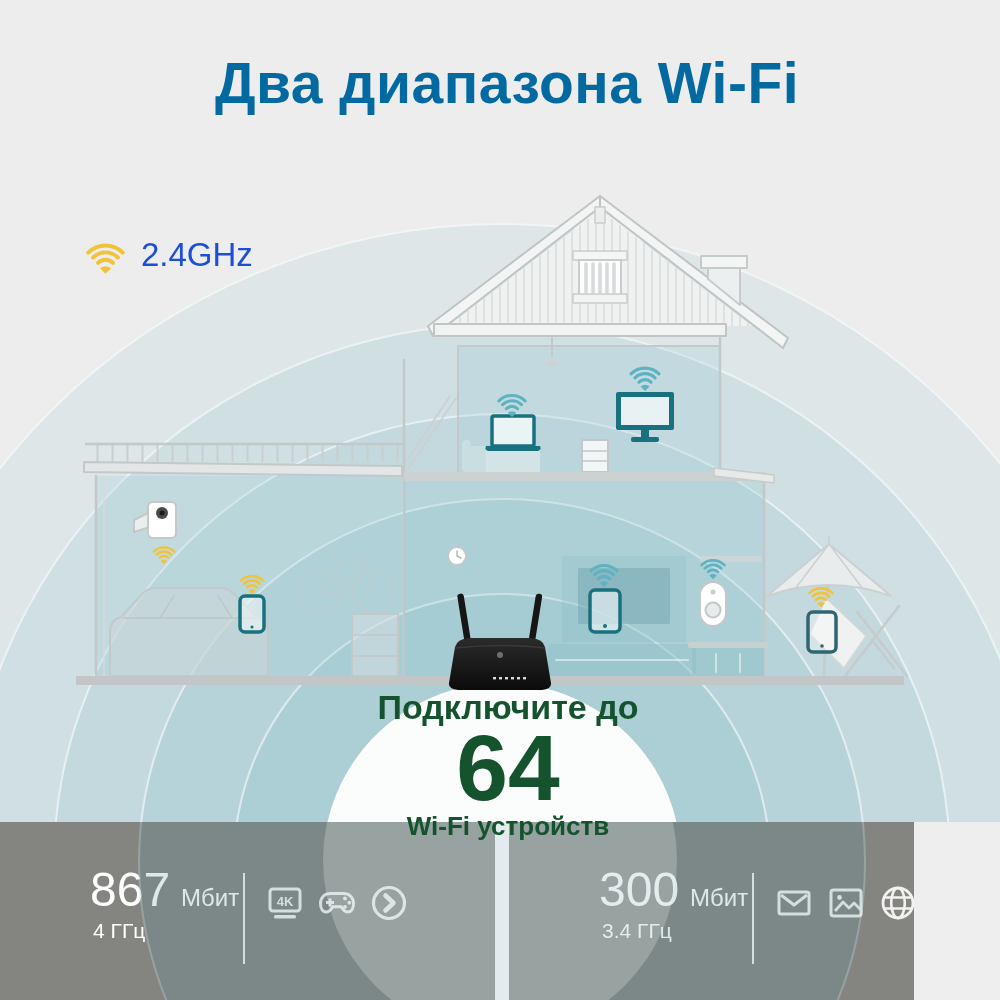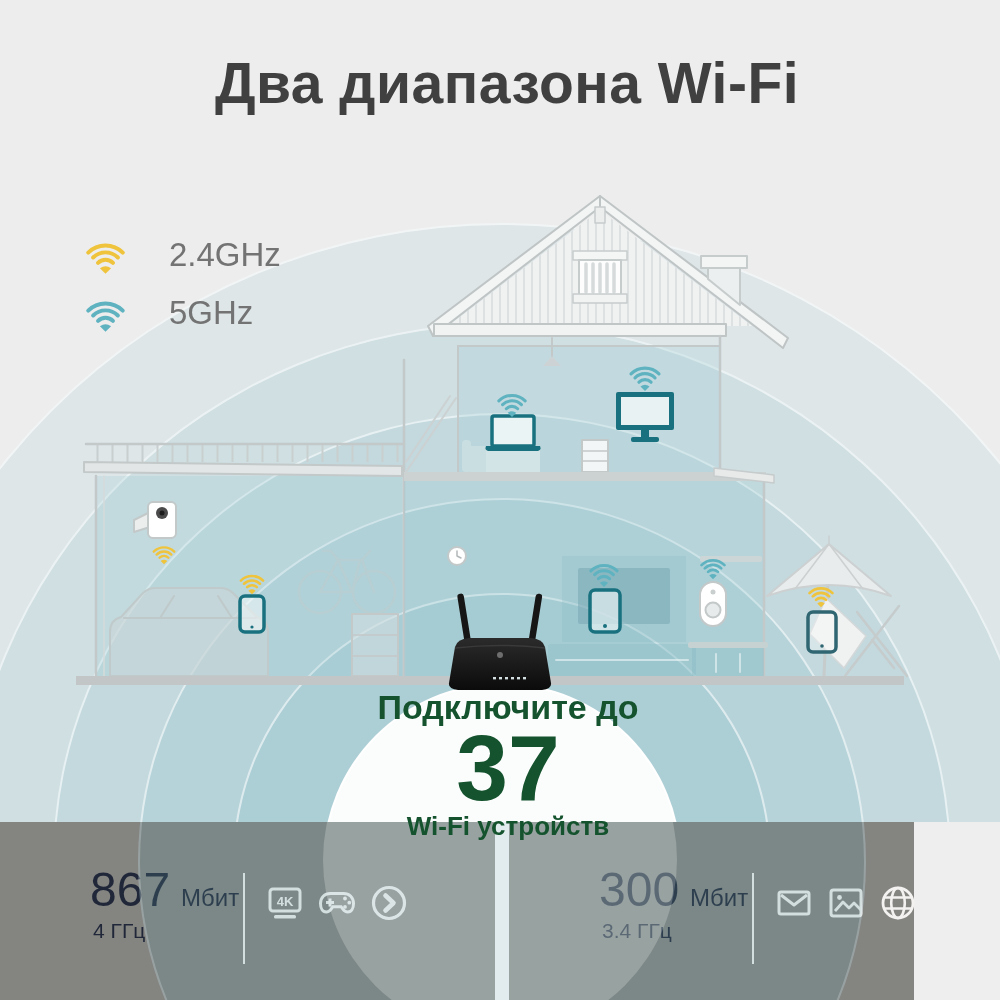--- a/index.html
+++ b/index.html
@@ -18,36 +18,36 @@
   .r265{left:233px;top:593px;width:534px;height:534px;background:rgba(118,183,194,0.15);}
   .r175{left:323px;top:683px;width:354px;height:354px;background:#fbfdfd;border-color:rgba(255,255,255,0.9);}
   .rings-bar{position:absolute;left:0;top:822px;width:1000px;height:178px;overflow:hidden;z-index:4;pointer-events:none;}
   .rings-bar .r535{top:-499px;background:rgba(255,255,255,0.07);border-color:rgba(255,255,255,0.10);}
   .rings-bar .r360{top:-324px;background:rgba(95,150,160,0.22);border-color:rgba(255,255,255,0.22);}
   .rings-bar .r175{top:-139px;background:rgba(255,255,255,0.22);border:none;}
   
   .house-svg{position:absolute;left:0;top:0;z-index:2;pointer-events:none;}
   
   .title{position:absolute;left:14px;right:0;top:50px;text-align:center;
-    font-size:57px;font-weight:700;color:#404040;letter-spacing:0.5px;z-index:6;}
+    font-size:57px;font-weight:700;color:#0369a1;letter-spacing:0.5px;z-index:6;}
   .legend{position:absolute;left:82px;top:232px;z-index:6;}
   .legend-row{display:flex;align-items:center;height:44px;margin-bottom:14px;}
   .legend-row svg{width:47px;height:42px;}
-  .legend-label{font-size:33px;color:#737373;margin-left:40px;line-height:1;}
+  .legend-label{font-size:33px;color:#1d4ed8;margin-left:12px;line-height:1;}
   .wifi-yellow{color:#EFC43C;}
   .wifi-teal{color:#5FB3C0;}
   
   .router{position:absolute;left:435px;top:585px;z-index:5;}
   
   .callout{position:absolute;left:16px;right:0;top:690px;text-align:center;color:#14532d;z-index:6;}
   .callout .line1{font-size:34px;font-weight:700;line-height:1.05;}
   .callout .big{font-size:93px;font-weight:700;line-height:0.96;margin-top:-2px;}
   .callout .line2{font-size:26px;font-weight:700;margin-top:-2px;}
   
-  .bar-panel{position:absolute;top:822px;height:178px;background:#7B7B78;z-index:3;color:#0f172a;}
+  .bar-panel{position:absolute;top:822px;height:178px;background:#7B7B78;z-index:3;color:#ffffff;}
   .bar-left{left:0;width:495px;}
   .bar-right{left:509px;width:405px;}
   .bar-divider{position:absolute;top:822px;left:495px;width:14px;height:178px;background:#FDFDFD;z-index:3;}
   .speed-row{position:absolute;left:90px;top:44px;display:flex;align-items:baseline;}
   .speed{font-size:48px;font-weight:400;line-height:1;}
   .unit{font-size:24px;margin-left:11px;}
   .freq{position:absolute;left:93px;top:97px;font-size:21px;font-weight:400;}
   .vdivider{position:absolute;left:243px;top:51px;width:2px;height:91px;background:#F4F2F0;}
   .panel-icons{position:absolute;left:265px;top:61px;display:flex;gap:12px;text-align:right;}
   .panel-icons svg{width:40px;height:40px;display:block;}
@@ -235,47 +235,41 @@
 
   <div class="title">Два диапазона Wi-Fi</div>
 
   <div class="legend">
     <div class="legend-row">
       <svg viewBox="0 0 40 36" class="wifi-yellow">
           <use href="#wifi-sym" width="40" height="36"></use>
         </svg>
       <span class="legend-label">2.4GHz</span>
     </div>
-    <div class="legend-row">
-      <svg viewBox="0 0 40 36" class="wifi-teal">
-          <use href="#wifi-sym" width="40" height="36"></use>
-        </svg>
-      <span class="legend-label">5GHz</span>
-    </div>
   </div>
 
   <svg class="router" width="130" height="112" viewBox="0 0 130 112">
     <rect x="31" y="8" width="6.5" height="58" rx="3" transform="rotate(-9 34 66)" fill="#161616"></rect>
     <rect x="92" y="8" width="6.5" height="58" rx="3" transform="rotate(9 95 66)" fill="#161616"></rect>
     <path d="M14,98 Q13,104 23,105 L107,105 Q117,104 116,98 L110,62 Q108,54 96,53 L34,53 Q22,54 20,62 Z" fill="url(#routerGrad)"></path>
     <path d="M20,63 Q65,58 110,63" stroke="#3a3a3a" stroke-width="1.5" fill="none"></path>
     <g fill="#e8f6f8" opacity="0.9">
       <rect x="58" y="92" width="3" height="2.4"></rect>
         <rect x="64" y="92" width="3" height="2.4"></rect>
       <rect x="70" y="92" width="3" height="2.4"></rect>
         <rect x="76" y="92" width="3" height="2.4"></rect>
       <rect x="82" y="92" width="3" height="2.4"></rect>
         <rect x="88" y="92" width="3" height="2.4"></rect>
     </g>
     <circle cx="65" cy="70" r="3" fill="#ffffff" opacity="0.35"></circle>
   </svg>
 
   <div class="callout">
     <div class="line1">Подключите до</div>
-    <div class="big">37</div>
+    <div class="big">64</div>
     <div class="line2">Wi-Fi устройств</div>
   </div>
 
   <div class="bar-panel bar-left">
     <div class="speed-row">
       <span class="speed">867</span>
       <span class="unit">Мбит</span>
     </div>
     <div class="freq">4 ГГц</div>
     <div class="vdivider"></div>

